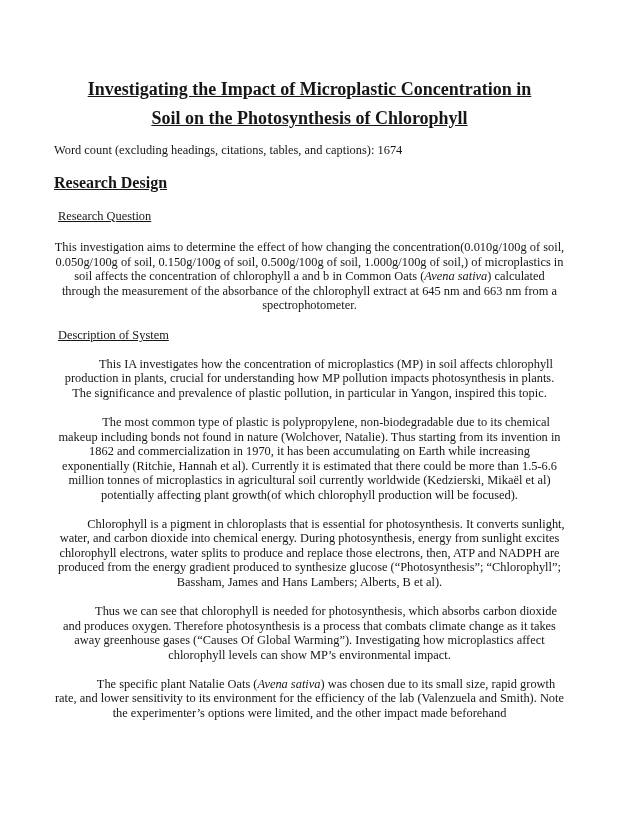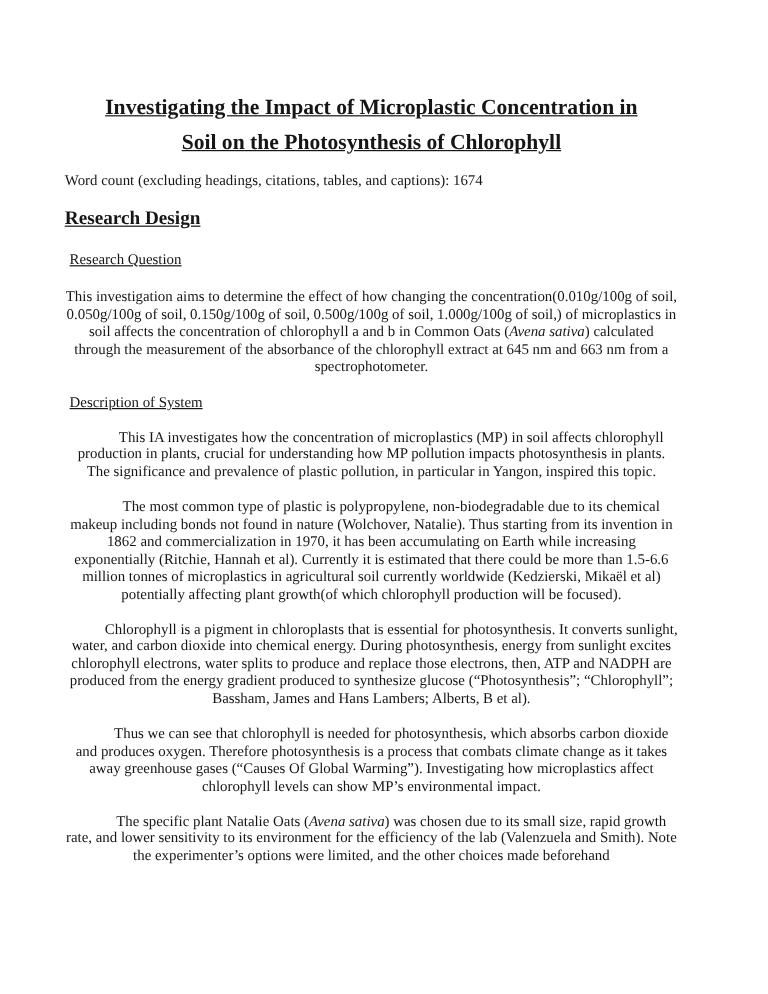--- a/index.html
+++ b/index.html
@@ -90,16 +90,16 @@
     <h3 class="h-minor">Description of System</h3>
 
     <p class="body-p indent">This IA investigates how the concentration of microplastics (MP) in soil affects chlorophyll production in plants, crucial for understanding how MP pollution impacts photosynthesis in plants. The significance and prevalence of plastic pollution, in particular in Yangon, inspired this topic.</p>
 
     <p class="body-p indent">The most common type of plastic is polypropylene, non-biodegradable due to its chemical makeup including bonds not found in nature (Wolchover, Natalie). Thus starting from its invention in 1862 and commercialization in 1970, it has been accumulating on Earth while increasing exponentially (Ritchie, Hannah et al). Currently it is estimated that there could be more than 1.5-6.6 million tonnes of microplastics in agricultural soil currently worldwide (Kedzierski, Mikaël et al) potentially affecting plant growth(of which chlorophyll production will be focused).</p>
 
     <p class="body-p indent">Chlorophyll is a pigment in chloroplasts that is essential for photosynthesis. It converts sunlight, water, and carbon dioxide into chemical energy. During photosynthesis, energy from sunlight excites chlorophyll electrons, water splits to produce and replace those electrons, then, ATP and NADPH are produced from the energy gradient produced to synthesize glucose (“Photosynthesis”; “Chlorophyll”; Bassham, James and Hans Lambers; Alberts, B et al).</p>
 
     <p class="body-p indent">Thus we can see that chlorophyll is needed for photosynthesis, which absorbs carbon dioxide and produces oxygen. Therefore photosynthesis is a process that combats climate change as it takes away greenhouse gases (“Causes Of Global Warming”). Investigating how microplastics affect chlorophyll levels can show MP’s environmental impact.</p>
 
-    <p class="body-p indent"><span>The specific plant Natalie Oats (</span><span class="species">Avena sativa</span><span>) was chosen due to its small size, rapid growth rate, and lower sensitivity to its environment for the efficiency of the lab (Valenzuela and Smith). Note the experimenter’s options were limited, and the other choices made beforehand</span></p>
+    <p class="body-p indent"><span>The specific plant Natalie Oats (</span><span class="species">Avena sativa</span><span>) was chosen due to its small size, rapid growth rate, and lower sensitivity to its environment for the efficiency of the lab (Valenzuela and Smith). Note the experimenter’s options were limited, and the other impact made beforehand</span></p>
 
   </div>
 </div>
 
 </body></html>

